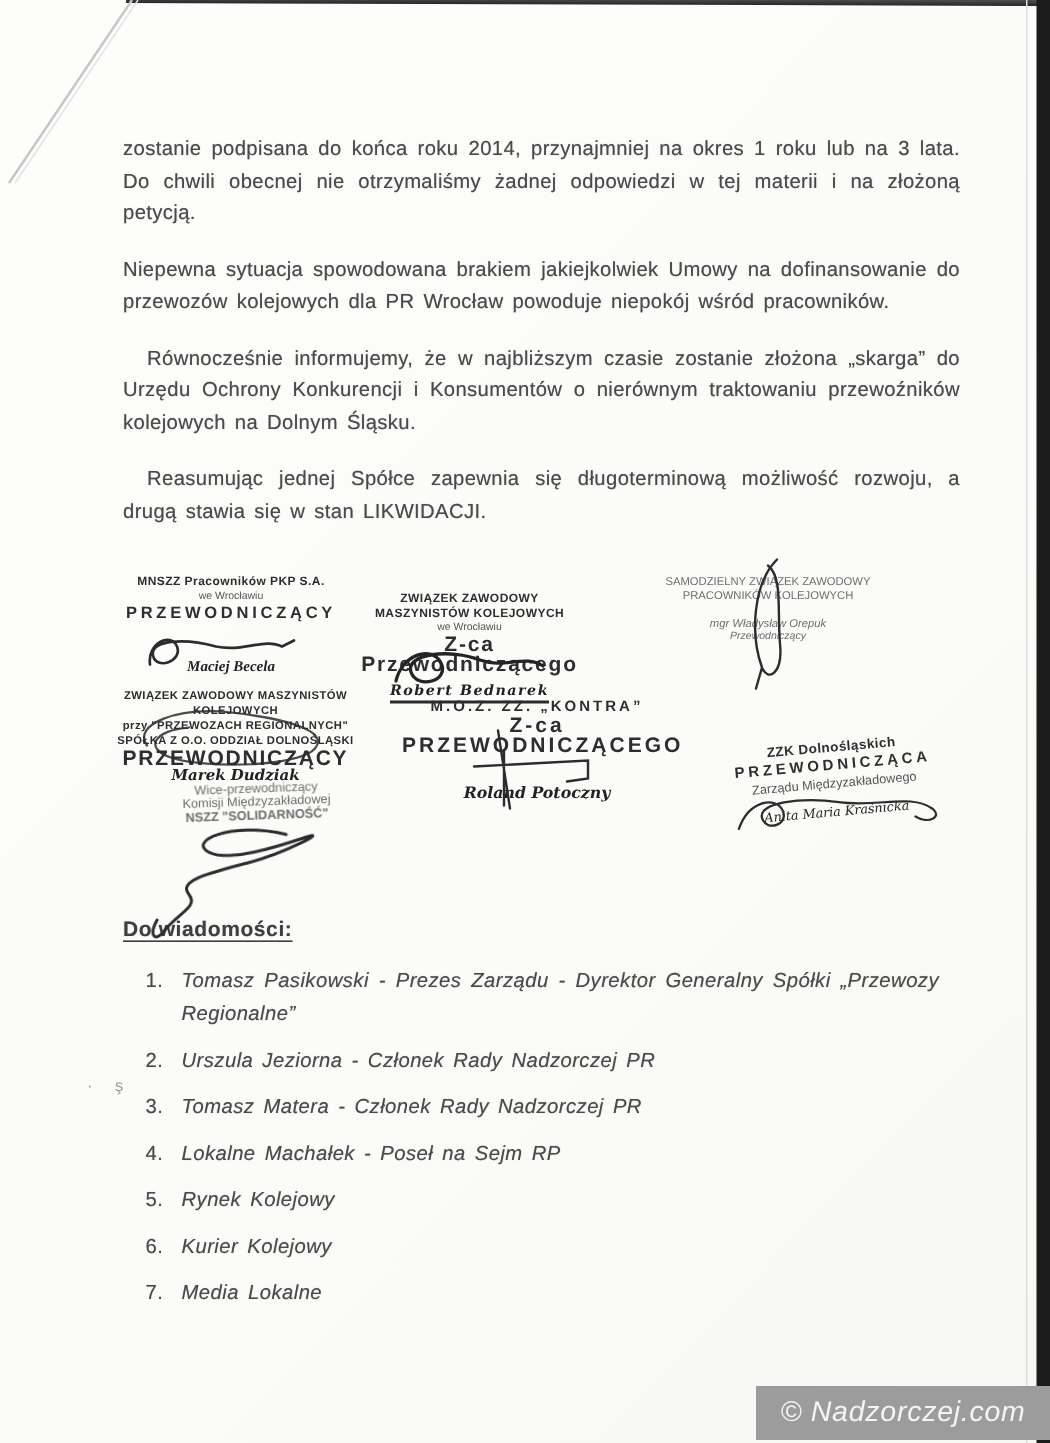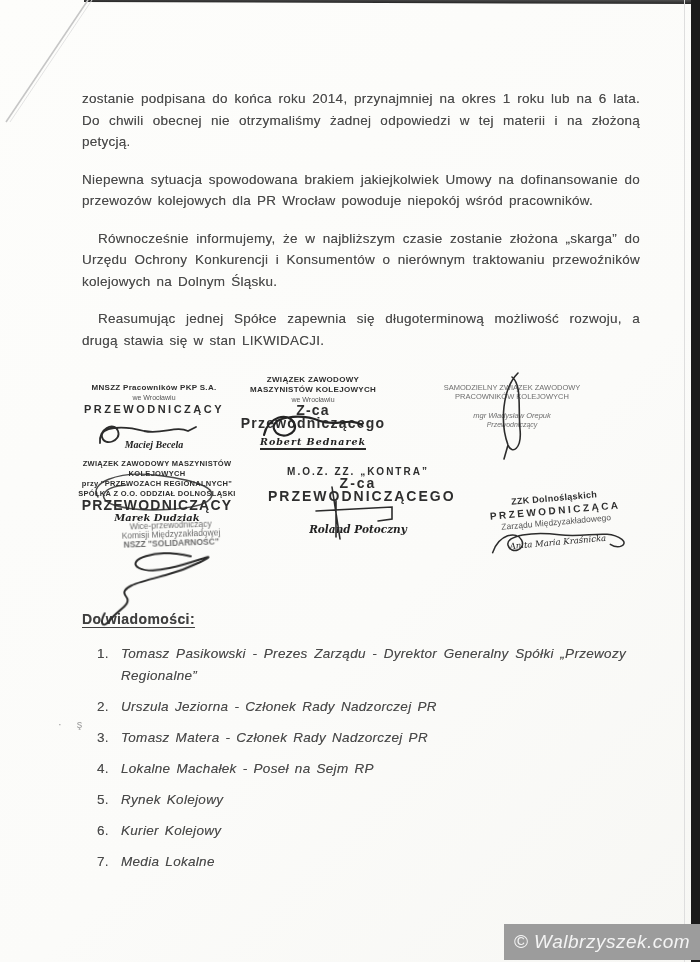--- a/index.html
+++ b/index.html
@@ -62,38 +62,38 @@
   <div class="edge-top"></div>
   <div class="edge-right-line"></div>
   <div class="edge-right"></div>
   <svg class="fold-line" width="120" height="140">
     <line x1="88" y1="0" x2="6" y2="122" stroke="#c6c6c6" stroke-width="1.6"></line>
     <line x1="92" y1="0" x2="10" y2="122" stroke="#e3e3e3" stroke-width="1"></line>
   </svg>
   <div class="margin-mark">· ş</div>
 
   <div class="content">
-    <p class="para">zostanie  podpisana do końca roku 2014, przynajmniej na okres 1 roku lub na 6 lata.  Do chwili obecnej nie otrzymaliśmy żadnej odpowiedzi w tej materii i  na złożoną petycją.</p>
+    <p class="para">zostanie  podpisana do końca roku 2014, przynajmniej na okres 1 roku lub na 3 lata.  Do chwili obecnej nie otrzymaliśmy żadnej odpowiedzi w tej materii i  na złożoną petycją.</p>
     <p class="para">Niepewna  sytuacja  spowodowana  brakiem  jakiejkolwiek  Umowy  na dofinansowanie do przewozów kolejowych dla PR Wrocław powoduje niepokój wśród pracowników.</p>
     <p class="para indent">Równocześnie  informujemy,  że  w  najbliższym  czasie  zostanie  złożona „skarga”  do  Urzędu   Ochrony   Konkurencji  i  Konsumentów  o  nierównym traktowaniu przewoźników kolejowych na Dolnym Śląsku.</p>
     <p class="para indent">Reasumując jednej Spółce zapewnia się długoterminową możliwość rozwoju, a drugą stawia się w stan LIKWIDACJI.</p>
 
     <div class="sign-area">
 
       <div class="sig" id="sig-b1" style="left:-8px;top:16px;width:160px;">
         <div class="org">MNSZZ Pracowników PKP S.A.</div>
         <div class="sub">we Wrocławiu</div>
         <div class="role">PRZEWODNICZĄCY</div>
         <svg width="110" height="34" style="left:18px;top:34px;">
           <path d="M8 26 C6 12 22 4 26 14 C30 24 12 30 10 20 C8 10 30 8 52 14 C70 18 84 8 96 14 L104 10" fill="none" stroke="#2c2c2c" stroke-width="1.8" stroke-linecap="round"></path>
         </svg>
         <div class="name" style="margin-top:22px;font-family:Liberation Serif, serif;">Maciej Becela</div>
       </div>
 
-      <div class="sig smudge" id="sig-b2" style="left:146px;top:8px;width:170px;">
+      <div class="sig smudge" id="sig-b2" style="left:146px;top:27px;width:170px;">
         <div class="org">ZWIĄZEK ZAWODOWY</div>
         <div class="org">MASZYNISTÓW KOLEJOWYCH</div>
         <div class="sub">we Wrocławiu</div>
         <div class="role-sm">Z-ca Przewodniczącego</div>
         <svg width="120" height="36" style="left:26px;top:32px;">
           <path d="M10 28 C14 10 34 4 40 16 C46 28 24 34 20 22 C16 10 46 6 66 14 C82 20 96 10 108 18" fill="none" stroke="#242424" stroke-width="2.2" stroke-linecap="round"></path>
         </svg>
         <div class="name" style="display:inline-block;margin-top:6px;font-size:9.5px;">Robert Bednarek</div>
       </div>
 
@@ -175,15 +175,15 @@
         <span class="txt">Kurier Kolejowy</span>
       </div>
       <div class="dist-item">
         <span class="no">7.</span>
         <span class="txt">Media Lokalne</span>
       </div>
     </div>
   </div>
 
   <div class="watermark">
-    <span>© Walbrzyszek.com</span>
+    <span>© Nadzorczej.com</span>
   </div>
 </div>
 
 </body></html>

